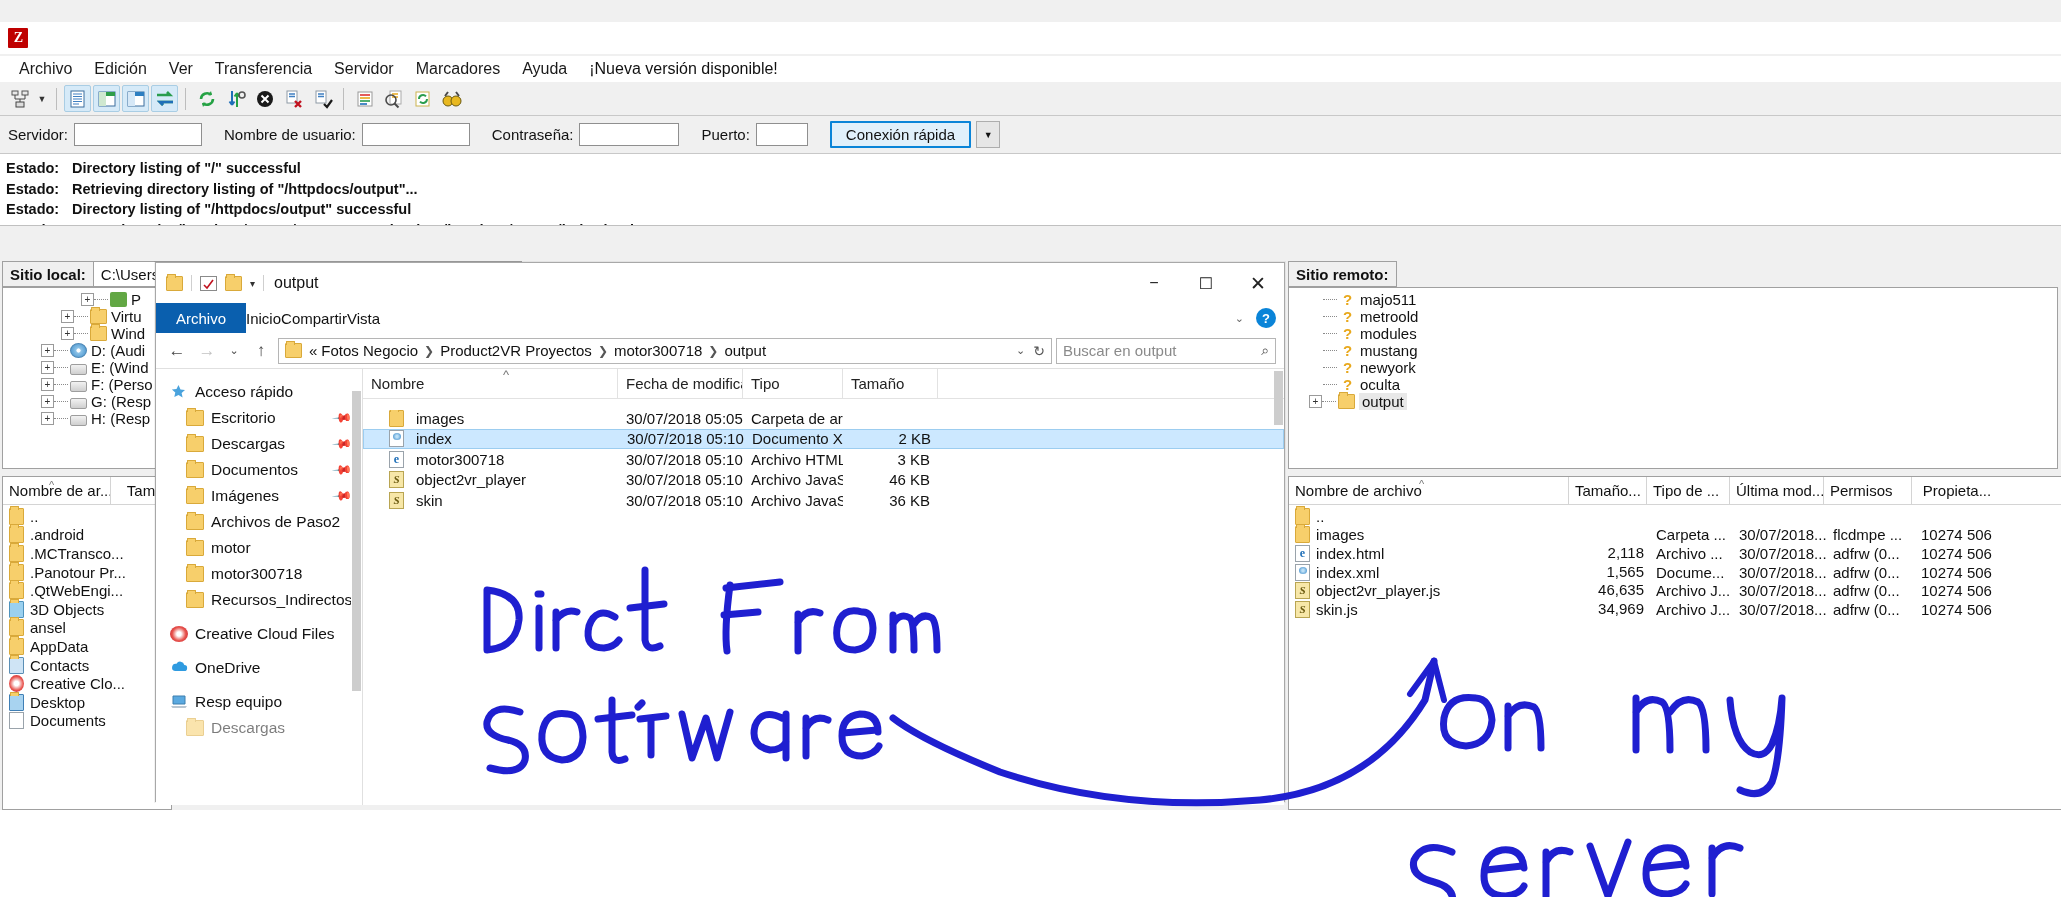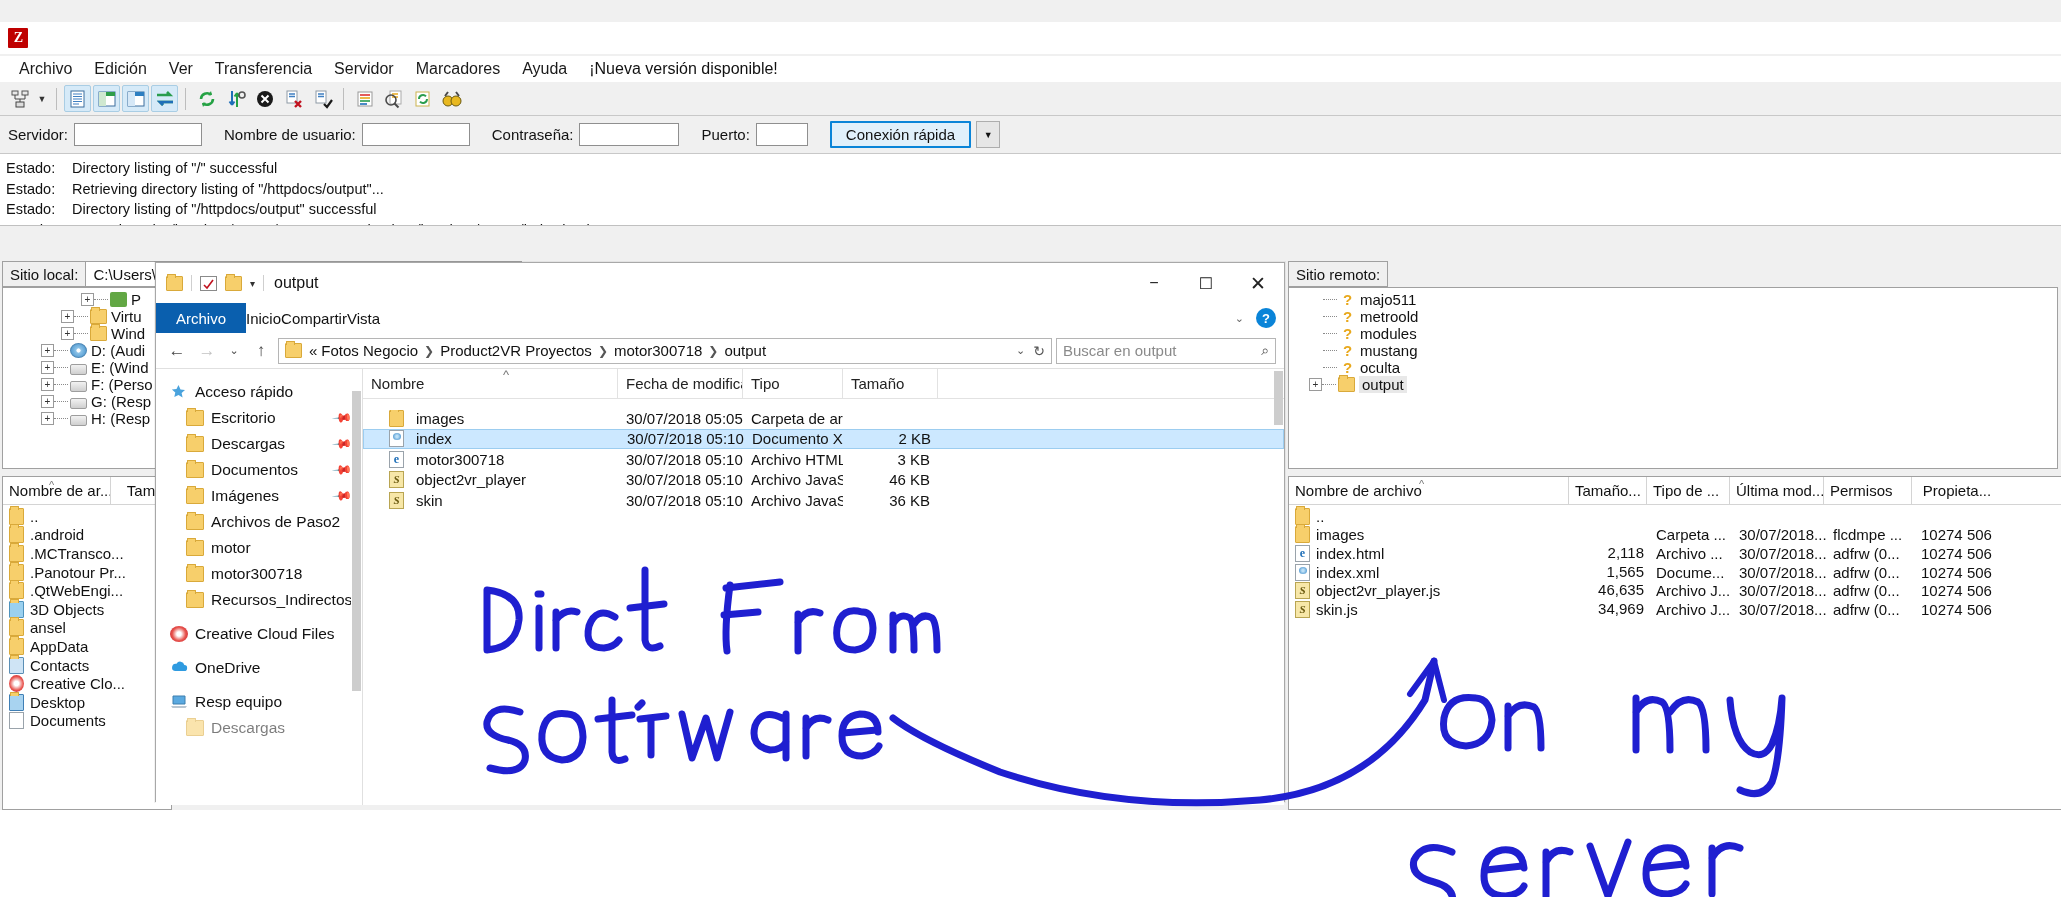--- a/index.html
+++ b/index.html
@@ -38,27 +38,27 @@
     background:#f0f0f0; border-bottom:1px solid #c8c8c8; display:flex; align-items:center; padding-left:8px; font-size:15px; color:#111; }
   .qb-label { margin-right:6px; white-space:nowrap; }
   .qb-input { background:#fff; border:1px solid #8f8f8f; height:23px; margin-right:22px; }
   .qb-btn { height:27px; padding:0 14px; background:#e1f0fb; border:2px solid #0a84d8; font-size:15px;
      display:flex; align-items:center; color:#111; border-radius:1px;}
   .qb-dropdown { height:27px; width:24px; background:#e6e6e6; border:1px solid #adadad; margin-left:5px;
      display:flex; align-items:center; justify-content:center; font-size:9px; }
 
   .fz-log { position:absolute; left:0; top:154px; height:72px; width:100%; background:#fff;
     border-bottom:1px solid #c0c0c0; padding:4px 0 0 6px; font-size:14.5px; color:#111; overflow:hidden; }
-  .log-row { display:flex; line-height:20.5px; height:20.5px; }
+  .log-row { display:flex; line-height:20.5px; height:20.5px;font-weight:bold; }
   .log-k { width:66px; flex:0 0 66px; }
   .log-v { white-space:nowrap; }
 
   
   .fz-siterow { position:absolute; height:26px; display:flex; align-items:stretch; font-size:15px; color:#111; }
-  .sr-label { background:#f0f0f0; border:1px solid #a0a0a0; padding:0 7px; display:flex; align-items:center; white-space:nowrap;}
+  .sr-label { background:#f0f0f0; border:1px solid #a0a0a0; padding:0 7px; display:flex; align-items:center; white-space:nowrap;font-weight:bold;}
   .sr-value { background:#fff; border:1px solid #a0a0a0; border-left:none; padding:0 7px; display:flex; align-items:center;
      flex:1; white-space:nowrap; overflow:hidden; }
 
   
   .fz-tree { position:absolute; background:#fff; border:1px solid #a0a0a0; overflow:hidden; font-size:15px; color:#111;}
   .tree-row { display:flex; align-items:center; height:17px; white-space:nowrap; }
   .tw-exp { width:13px; height:13px; border:1px solid #9a9a9a; background:#fff; font-size:10px;
      display:inline-flex; align-items:center; justify-content:center; color:#333; line-height:1; flex:0 0 13px;}
   .dots { width:14px; border-top:1px dotted #8a8a8a; height:1px; flex:0 0 14px; }
   .ic { width:17px; height:15px; flex:0 0 17px; margin:0 4px 0 2px; display:inline-block; position:relative; }
@@ -442,20 +442,25 @@
         </div>
         <div class="tree-row" style="padding-left:34px">
           <span class="dots"></span>
             <span class="ic ic-q"></span>
           <span>modules</span>
         </div>
         <div class="tree-row" style="padding-left:34px">
           <span class="dots"></span>
             <span class="ic ic-q"></span>
           <span>mustang</span>
+        </div>
+        <div class="tree-row" style="padding-left:34px">
+          <span class="dots"></span>
+            <span class="ic ic-q"></span>
+          <span>newyork</span>
         </div>
         <div class="tree-row" style="padding-left:34px">
           <span class="dots"></span>
             <span class="ic ic-q"></span>
           <span>oculta</span>
         </div>
         <div class="tree-row" style="padding-left:20px">
           <span class="tw-exp">+</span>
             <span class="dots"></span>
           <span class="ic ic-folder"></span>

